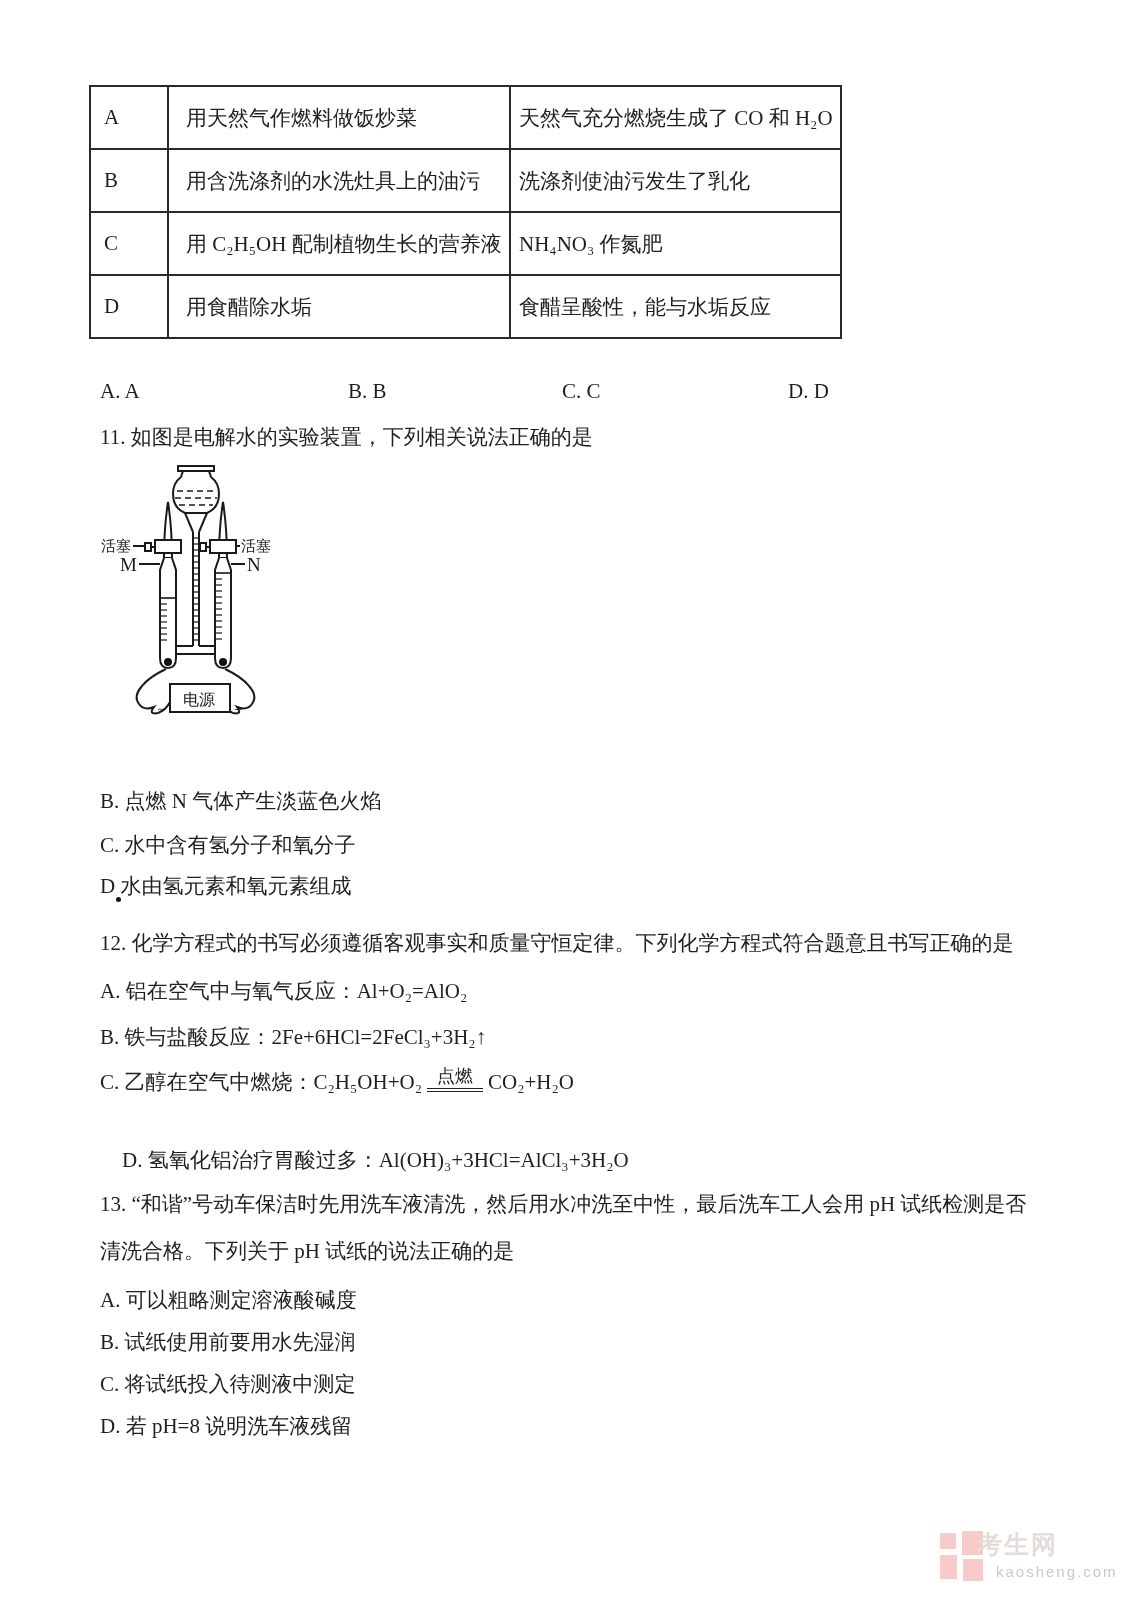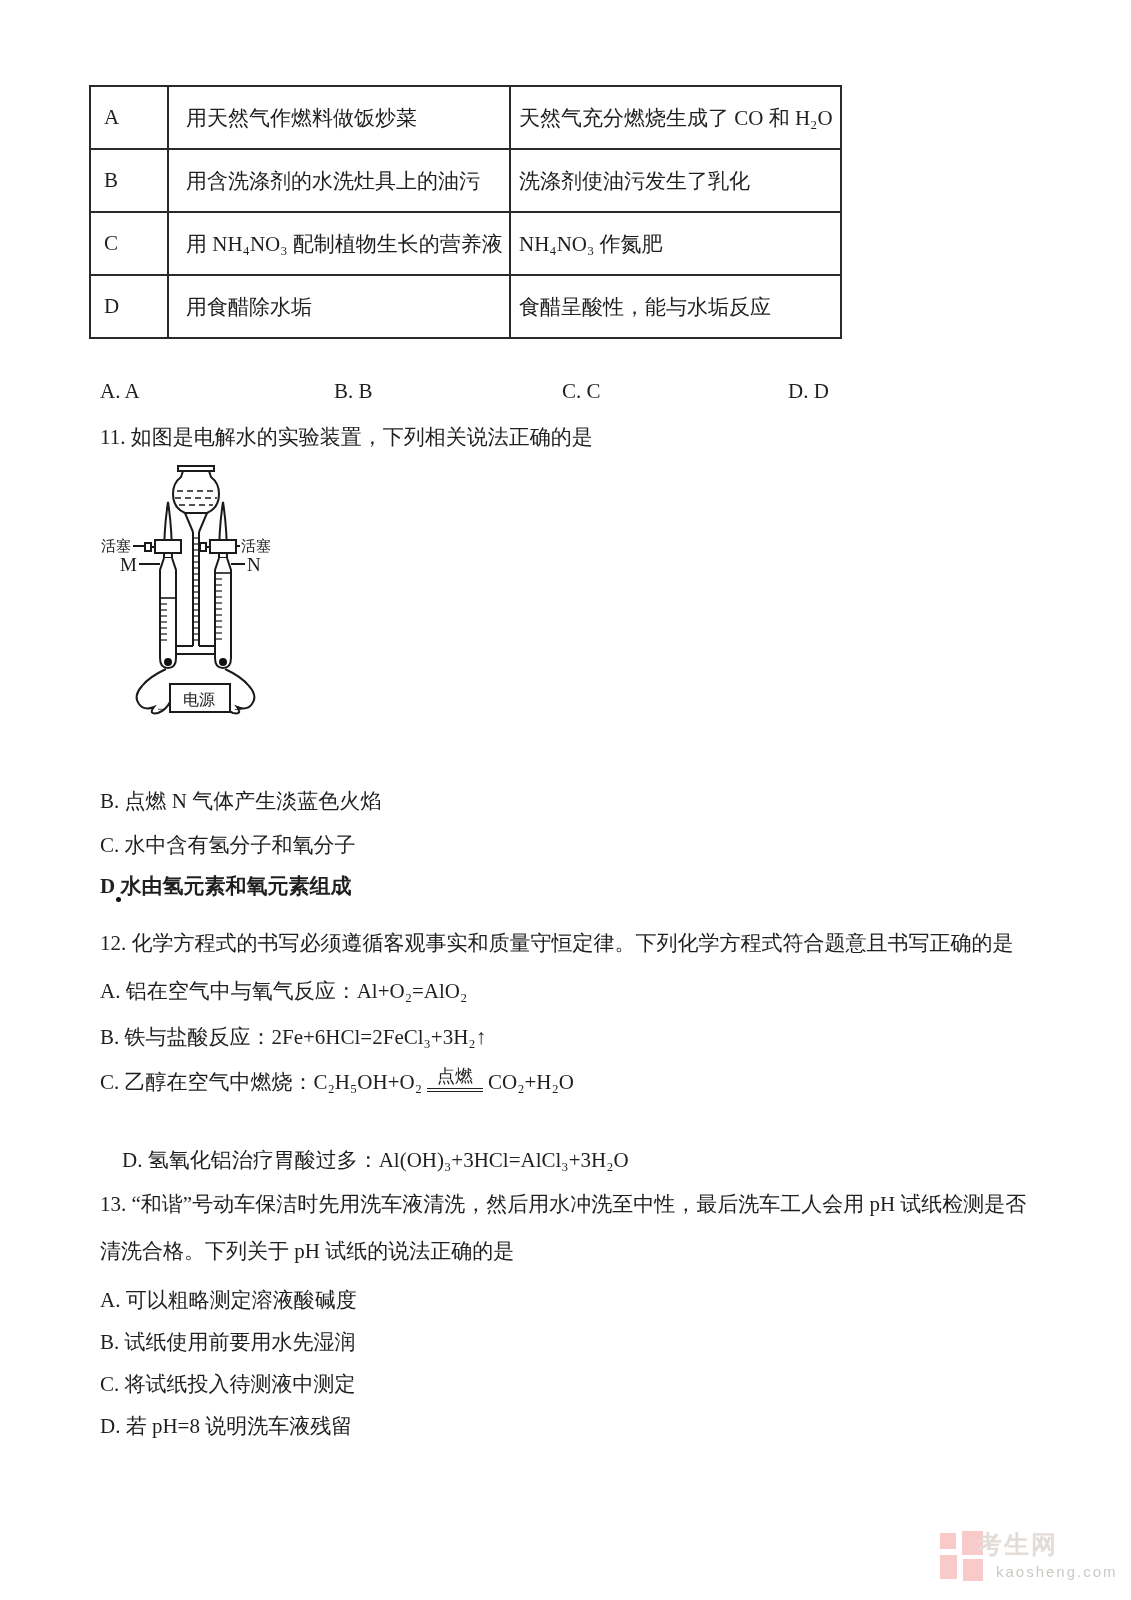--- a/index.html
+++ b/index.html
@@ -58,33 +58,33 @@
         <td class="c1">用天然气作燃料做饭炒菜</td>
         <td class="c2">天然气充分燃烧生成了 CO 和 H₂O</td>
       </tr>
       <tr>
         <td class="letter">B</td>
         <td class="c1">用含洗涤剂的水洗灶具上的油污</td>
         <td class="c2">洗涤剂使油污发生了乳化</td>
       </tr>
       <tr>
         <td class="letter">C</td>
-        <td class="c1">用 NH₄NO₃ 配制植物生长的营养液</td>
+        <td class="c1">用 C₂H₅OH 配制植物生长的营养液</td>
         <td class="c2">NH₄NO₃ 作氮肥</td>
       </tr>
       <tr>
         <td class="letter">D</td>
         <td class="c1">用食醋除水垢</td>
         <td class="c2">食醋呈酸性，能与水垢反应</td>
       </tr>
     </tbody>
   </table>
 
   <span class="ans" style="left:100px;top:377px;">A. A</span>
-  <span class="ans" style="left:334px;top:377px;">B. B</span>
+  <span class="ans" style="left:348px;top:377px;">B. B</span>
   <span class="ans" style="left:562px;top:377px;">C. C</span>
   <span class="ans" style="left:788px;top:377px;">D. D</span>
 
   <div class="line" style="left:100px;top:423px;">11. 如图是电解水的实验装置，下列相关说法正确的是</div>
 
   <svg class="diagram" width="190" height="260" viewBox="0 0 190 260">
     <g stroke="#1a1a1a" stroke-width="2" fill="none">
 
       <rect x="83" y="8" width="36" height="5"></rect>
 
@@ -185,21 +185,21 @@
     <line x1="44" y1="106" x2="65" y2="106" stroke="#1a1a1a" stroke-width="2"></line>
     <text x="152" y="113" font-size="19">N</text>
     <line x1="136" y1="106" x2="150" y2="106" stroke="#1a1a1a" stroke-width="2"></line>
     <text x="88" y="247" font-size="16">电源</text>
     <text x="62" y="256" font-size="15">−</text>
     <text x="139" y="256" font-size="15">+</text>
   </svg>
 
   <div class="line" style="left:100px;top:787px;">B. 点燃 N 气体产生淡蓝色火焰</div>
   <div class="line" style="left:100px;top:831px;">C. 水中含有氢分子和氧分子</div>
-  <div class="line" style="left:100px;top:872px;font-weight:bold;">D  水由氢元素和氧元素组成</div>
+  <div class="line" style="left:100px;top:872px;">D  水由氢元素和氧元素组成</div>
   <div class="emph-dot" style="left:116px;top:897px;"></div>
 
   <div class="line" style="left:100px;top:929px;">12. 化学方程式的书写必须遵循客观事实和质量守恒定律。下列化学方程式符合题意且书写正确的是</div>
   <div class="line" style="left:100px;top:977px;">A. 铝在空气中与氧气反应：Al+O₂=AlO₂</div>
   <div class="line" style="left:100px;top:1023px;">B. 铁与盐酸反应：2Fe+6HCl=2FeCl₃+3H₂↑</div>
   <div class="line" style="left:100px;top:1068px;">
     <span>C. 乙醇在空气中燃烧：C₂H₅OH+O₂</span><span class="cond"><span class="cond-inner">点燃</span></span><span>CO₂+H₂O</span>
   </div>
   <div class="line" style="left:100px;top:1146px;margin-left:22px;">D. 氢氧化铝治疗胃酸过多：Al(OH)₃+3HCl=AlCl₃+3H₂O</div>
 

